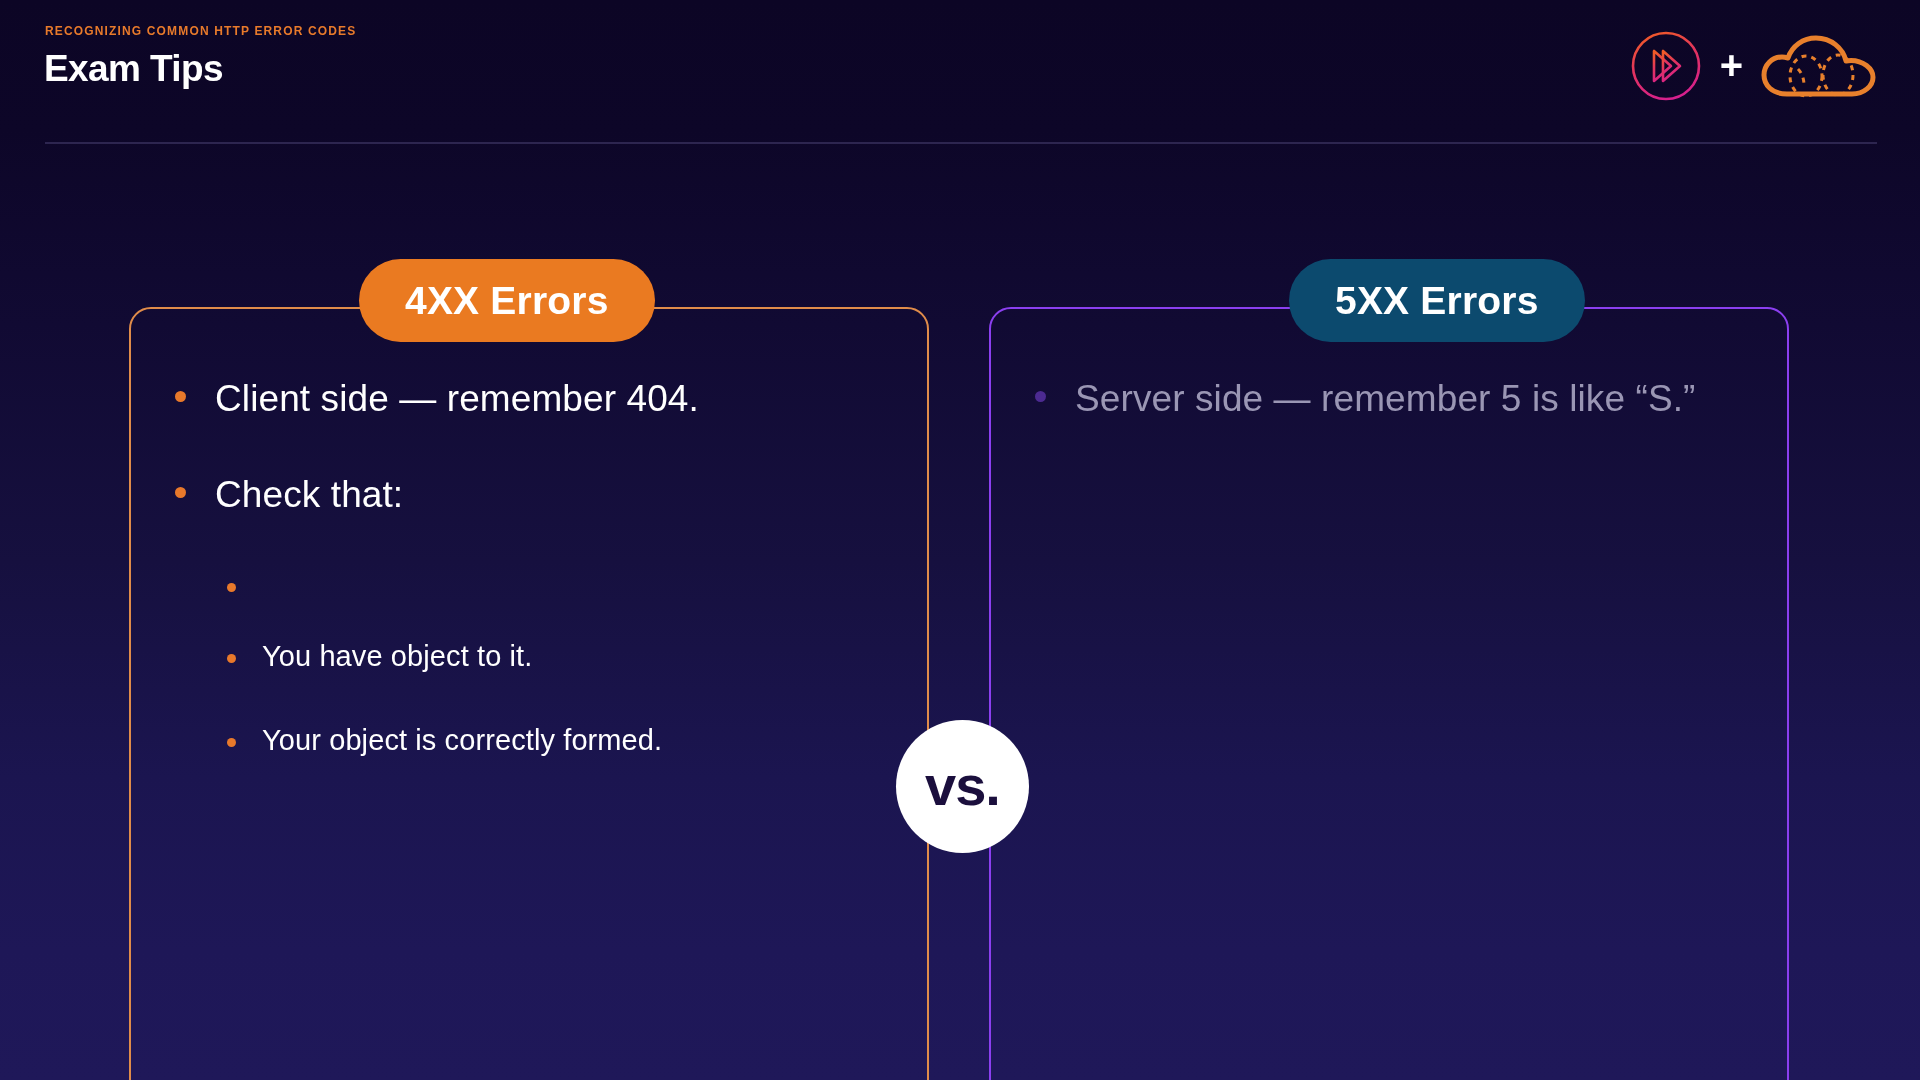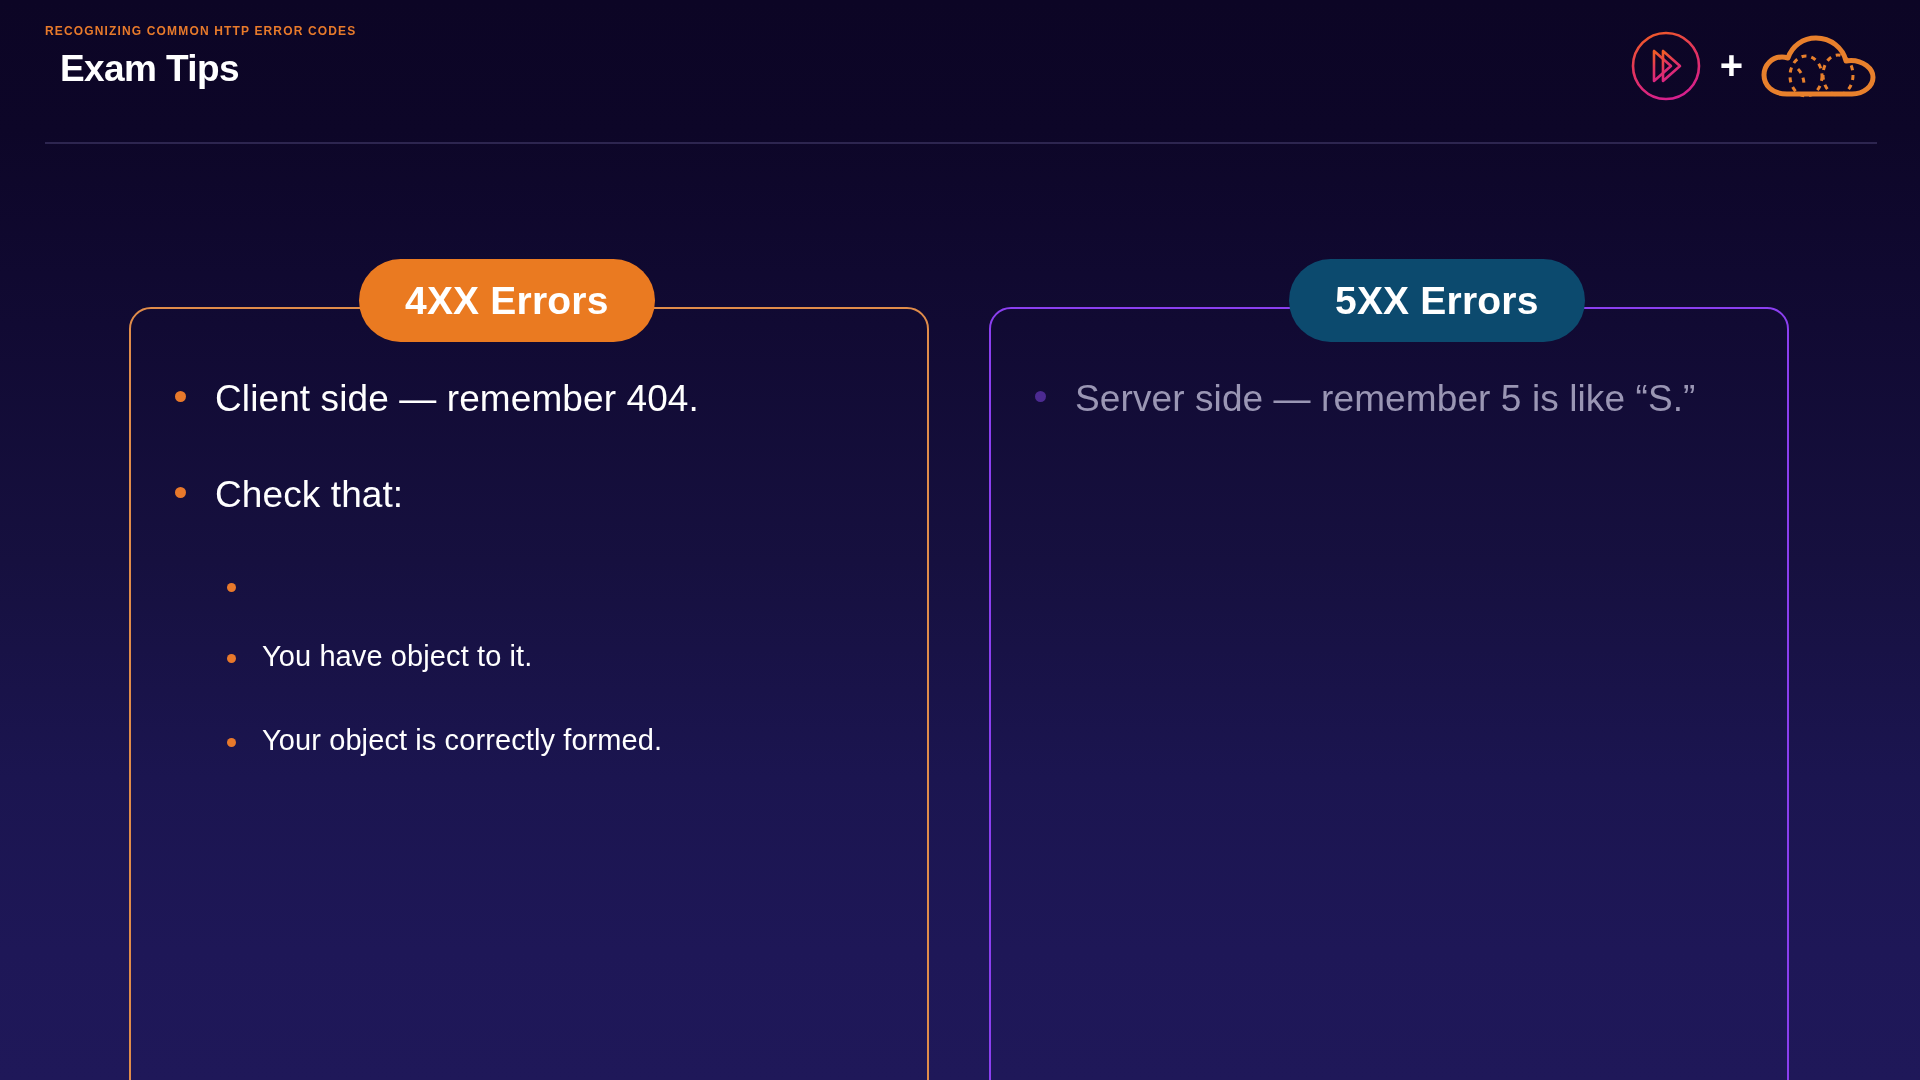--- a/index.html
+++ b/index.html
@@ -33,21 +33,21 @@
     left:45px; top:24px;
     font-size:12px;
     font-weight:bold;
     letter-spacing:1.15px;
     color:#e87a2b;
     text-transform:uppercase;
     white-space:nowrap;
   }
   .page-title {
     position:absolute;
-    left:60px; top:48px;
+    left:44px; top:48px;
     font-size:37px;
     font-weight:bold;
     letter-spacing:-0.6px;
     color:#ffffff;
     white-space:nowrap;
   }
   .divider {
     position:absolute;
     left:45px; top:142px;
     width:1832px; height:2px;
@@ -253,14 +253,17 @@
 
   <div class="bullets right">
 
     <div class="bullet-row">
       <span class="dot purple"></span>
       <span class="bullet-text muted">Server side — remember 5 is like “S.”</span>
     </div>
 
   </div>
 
+  <div class="vs-badge">
+    <span>vs.</span>
+  </div>
 
 </div>
 
 </body></html>

